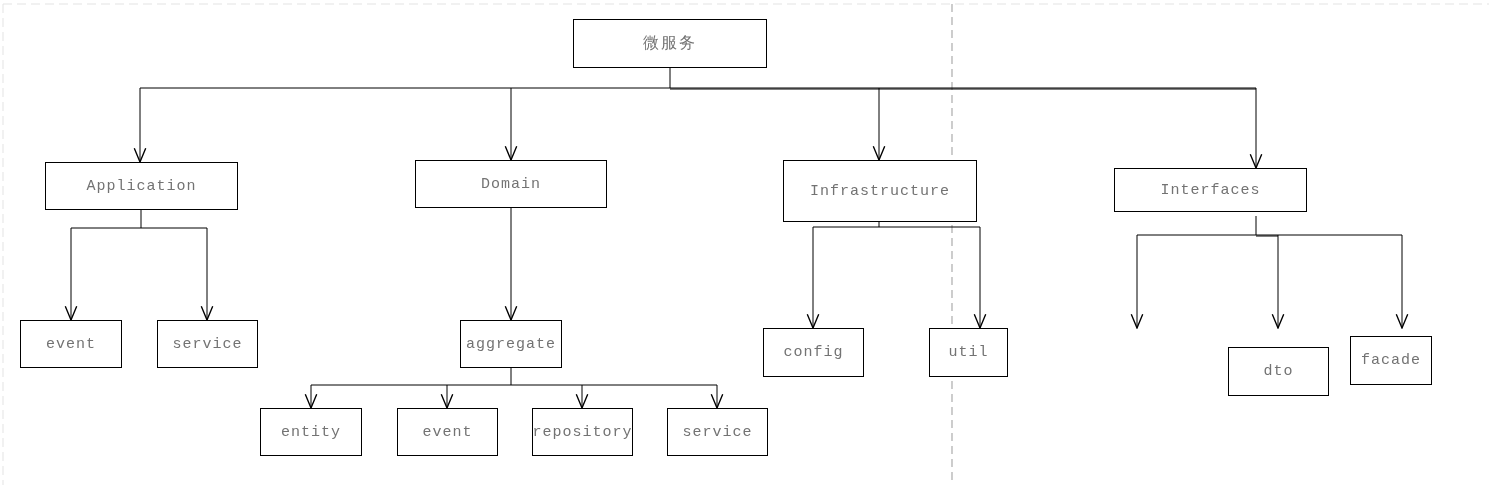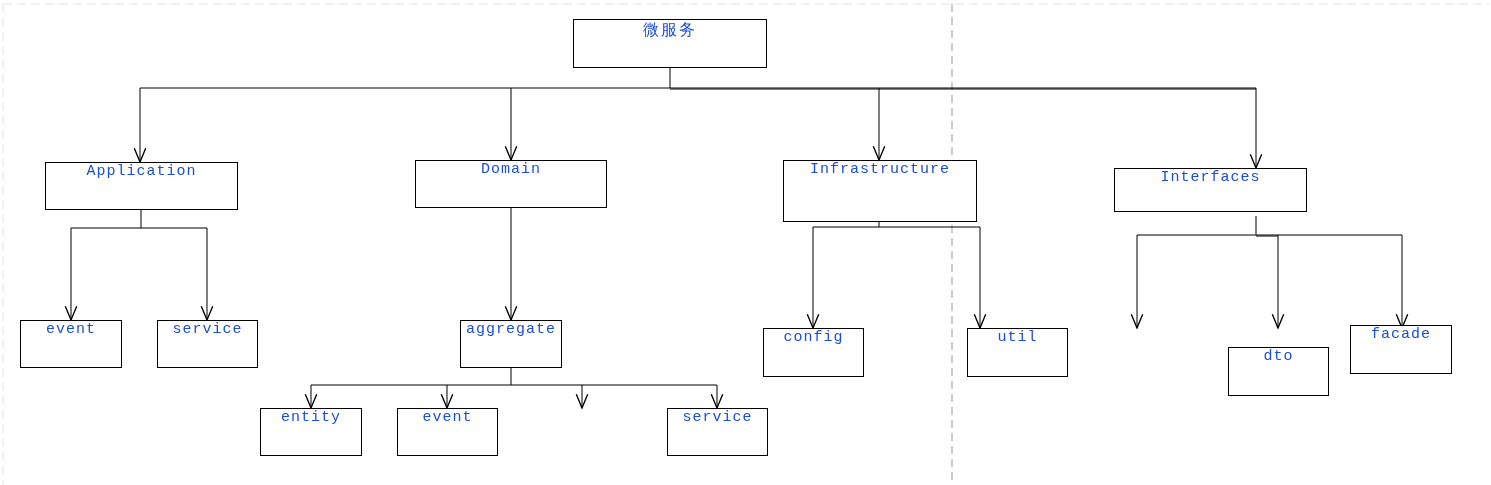--- a/index.html
+++ b/index.html
@@ -11,24 +11,24 @@
     overflow: hidden;
     font-family: "Liberation Mono", "DejaVu Sans Mono", monospace;
   }
   .wires { position: absolute; left: 0; top: 0; }
   .node {
     position: absolute;
     box-sizing: border-box;
     background: #ffffff;
     border: 1px solid #000000;
     display: flex;
-    align-items: flex-start;
+    align-items: center;
     justify-content: center;
     font-size: 15px;
-    color: #1d4ed8;
+    color: #737373;
     letter-spacing: 1px;
     white-space: nowrap;
   }
   .node.root { font-size: 16px; letter-spacing: 2px; }
 </style>
 </head>
 <body>
 
 <div class="canvas">
 
@@ -95,33 +95,36 @@
   </div>
   <div class="node" style="left:157px;top:320px;width:101px;height:48px">
     <span>service</span>
   </div>
   <div class="node" style="left:460px;top:320px;width:102px;height:48px">
     <span>aggregate</span>
   </div>
   <div class="node" style="left:763px;top:328px;width:101px;height:49px">
     <span>config</span>
   </div>
-  <div class="node" style="left:967px;top:328px;width:101px;height:49px">
+  <div class="node" style="left:929px;top:328px;width:79px;height:49px">
     <span>util</span>
   </div>
   <div class="node" style="left:1228px;top:347px;width:101px;height:49px">
     <span>dto</span>
   </div>
-  <div class="node" style="left:1350px;top:325px;width:102px;height:49px">
+  <div class="node" style="left:1350px;top:336px;width:82px;height:49px">
     <span>facade</span>
   </div>
 
   <div class="node" style="left:260px;top:408px;width:102px;height:48px">
     <span>entity</span>
   </div>
   <div class="node" style="left:397px;top:408px;width:101px;height:48px">
     <span>event</span>
   </div>
+  <div class="node" style="left:532px;top:408px;width:101px;height:48px">
+    <span>repository</span>
+  </div>
   <div class="node" style="left:667px;top:408px;width:101px;height:48px">
     <span>service</span>
   </div>
 
 </div>
 
 </body></html>

